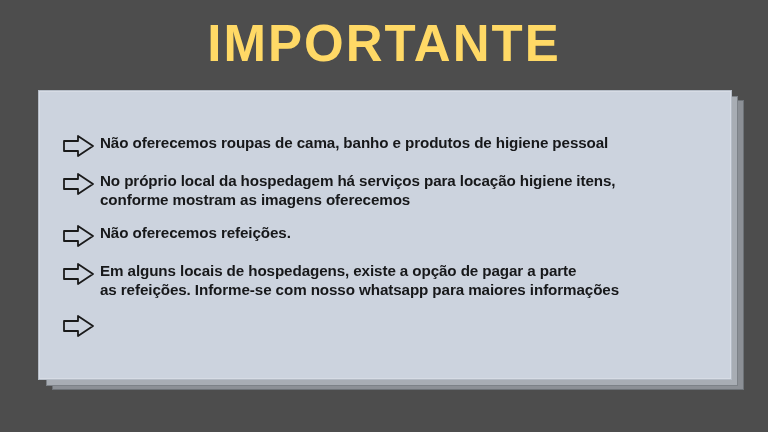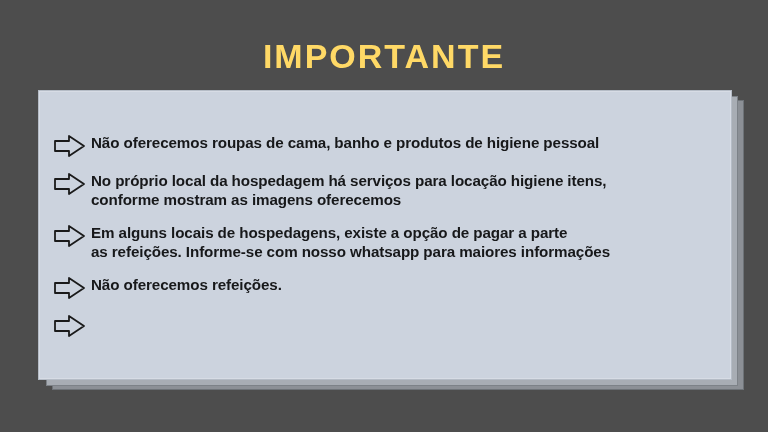--- a/index.html
+++ b/index.html
@@ -18,27 +18,26 @@
     width: 768px;
     height: 432px;
     background: #4d4d4d;
   }
   .title {
     position: absolute;
     top: 17px;
     left: 0;
     width: 768px;
     text-align: center;
-    font-size: 34px;
+    font-size: 51px;
     font-weight: bold;
     color: #ffd966;
     letter-spacing: 2px;
     line-height: 1.05;
     font-family: "Liberation Sans", sans-serif;
-    margin-top: 22px;
   }
   
   .panel-shadow-2 {
     position: absolute;
     left: 52px;
     top: 100px;
     width: 690px;
     height: 288px;
     background: #8c9096;
     border: 1px solid #6e7378;
@@ -57,21 +56,21 @@
     left: 38px;
     top: 90px;
     width: 692px;
     height: 288px;
     background: #ccd3de;
     border: 1px solid #b5bcc6;
     box-shadow: inset 0 0 0 1px #d7dce5;
   }
   .bullets {
     position: absolute;
-    left: 14px;
+    left: 23px;
     top: 42px;
     width: 666px;
   }
   .bullet {
     display: flex;
     align-items: flex-start;
     margin-bottom: 13px;
   }
   .bullet .arrow {
     flex: 0 0 auto;
@@ -128,33 +127,33 @@
         </span>
       </div>
 
       <div class="bullet">
         <span class="arrow">
           <svg width="34" height="24" viewBox="0 0 34 24">
             <path d="M2 7 L16 7 L16 2 L31 12 L16 22 L16 17 L2 17 Z" fill="#ccd3de" stroke="#1a1a1a" stroke-width="1.8" stroke-linejoin="round"></path>
           </svg>
         </span>
         <span class="text">
-          <span>Em alguns locais de hospedagens, existe a opção de pagar a parte</span>
-          <span class="line2">as refeições. Informe-se com nosso whatsapp para maiores informações</span>
+          <span>Não oferecemos refeições.</span>
         </span>
       </div>
 
       <div class="bullet">
         <span class="arrow">
           <svg width="34" height="24" viewBox="0 0 34 24">
             <path d="M2 7 L16 7 L16 2 L31 12 L16 22 L16 17 L2 17 Z" fill="#ccd3de" stroke="#1a1a1a" stroke-width="1.8" stroke-linejoin="round"></path>
           </svg>
         </span>
         <span class="text">
-          <span>Não oferecemos refeições.</span>
+          <span>Em alguns locais de hospedagens, existe a opção de pagar a parte</span>
+          <span class="line2">as refeições. Informe-se com nosso whatsapp para maiores informações</span>
         </span>
       </div>
 
       <div class="bullet">
         <span class="arrow">
           <svg width="34" height="24" viewBox="0 0 34 24">
             <path d="M2 7 L16 7 L16 2 L31 12 L16 22 L16 17 L2 17 Z" fill="#ccd3de" stroke="#1a1a1a" stroke-width="1.8" stroke-linejoin="round"></path>
           </svg>
         </span>
         <span class="text">

